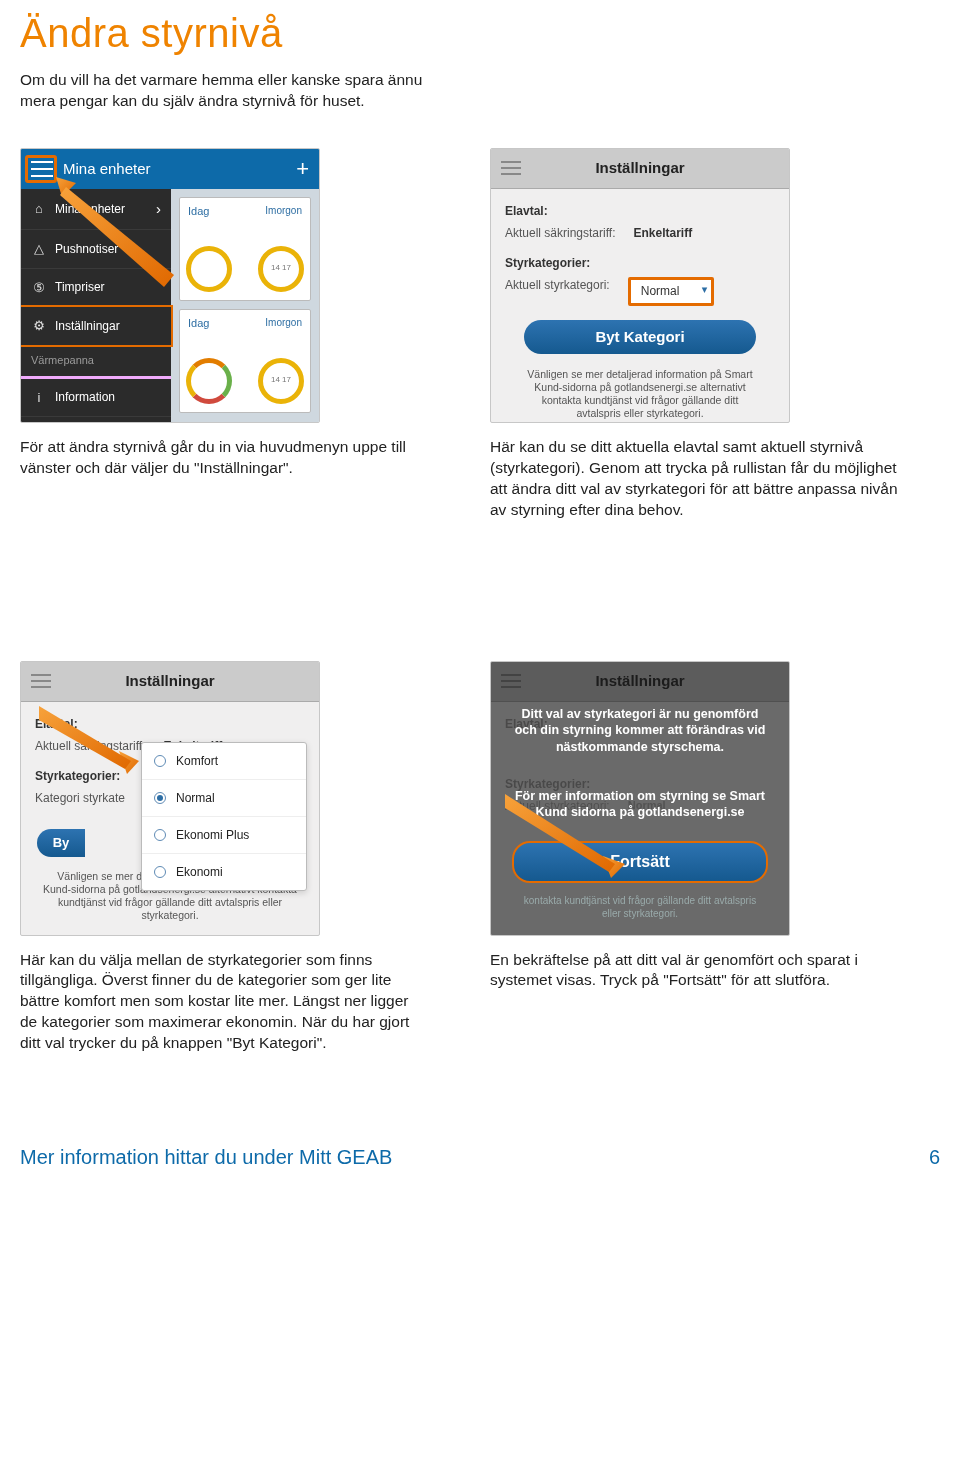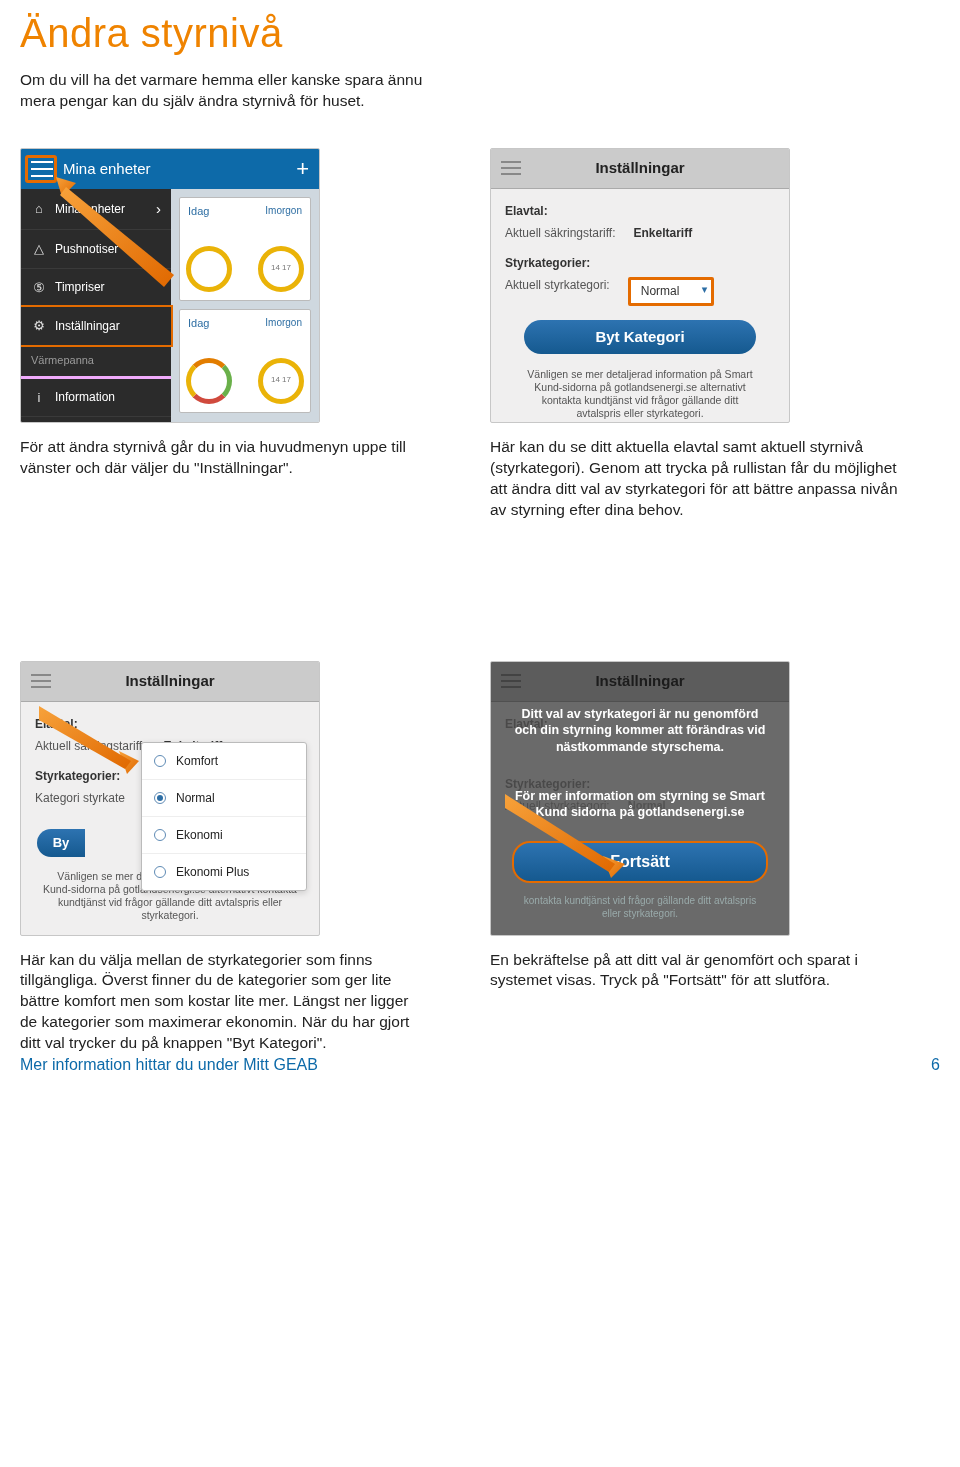--- a/index.html
+++ b/index.html
@@ -37,22 +37,23 @@
     flex-direction: column;
   }
   .caption {
     font-size: 15.5px;
     margin-top: 14px;
   }
   .spacer-big { height: 60px; width: 100%; }
   .footer {
     display: flex;
     justify-content: space-between;
+    margin-top: 90px;
     color: #0d6aa9;
-    font-size: 16px;
+    font-size: 20px;
   }
   .footer .pagenum { color: #0d6aa9; }
 
   
   .phone {
     width: 300px;
     height: 275px;
     border: 1px solid #c7c7c7;
     background: #f0efef;
     position: relative;
@@ -359,25 +360,25 @@
         <div class="m3-opt">
           <span class="radio"></span>
           <span>Komfort</span>
         </div>
         <div class="m3-opt">
           <span class="radio sel"></span>
           <span>Normal</span>
         </div>
         <div class="m3-opt">
           <span class="radio"></span>
-          <span>Ekonomi</span>
+          <span>Ekonomi Plus</span>
         </div>
         <div class="m3-opt">
           <span class="radio"></span>
-          <span>Ekonomi Plus</span>
+          <span>Ekonomi</span>
         </div>
       </div>
 
       <div class="arrow" style="left:18px;top:44px;">
         <svg width="110" height="80" viewBox="0 0 110 80">
           <defs>
               <linearGradient id="ag3" x1="0" y1="0" x2="1" y2="1">
             <stop offset="0" stop-color="#f7a23b"></stop>
                 <stop offset="1" stop-color="#e06800"></stop>
               </linearGradient>

